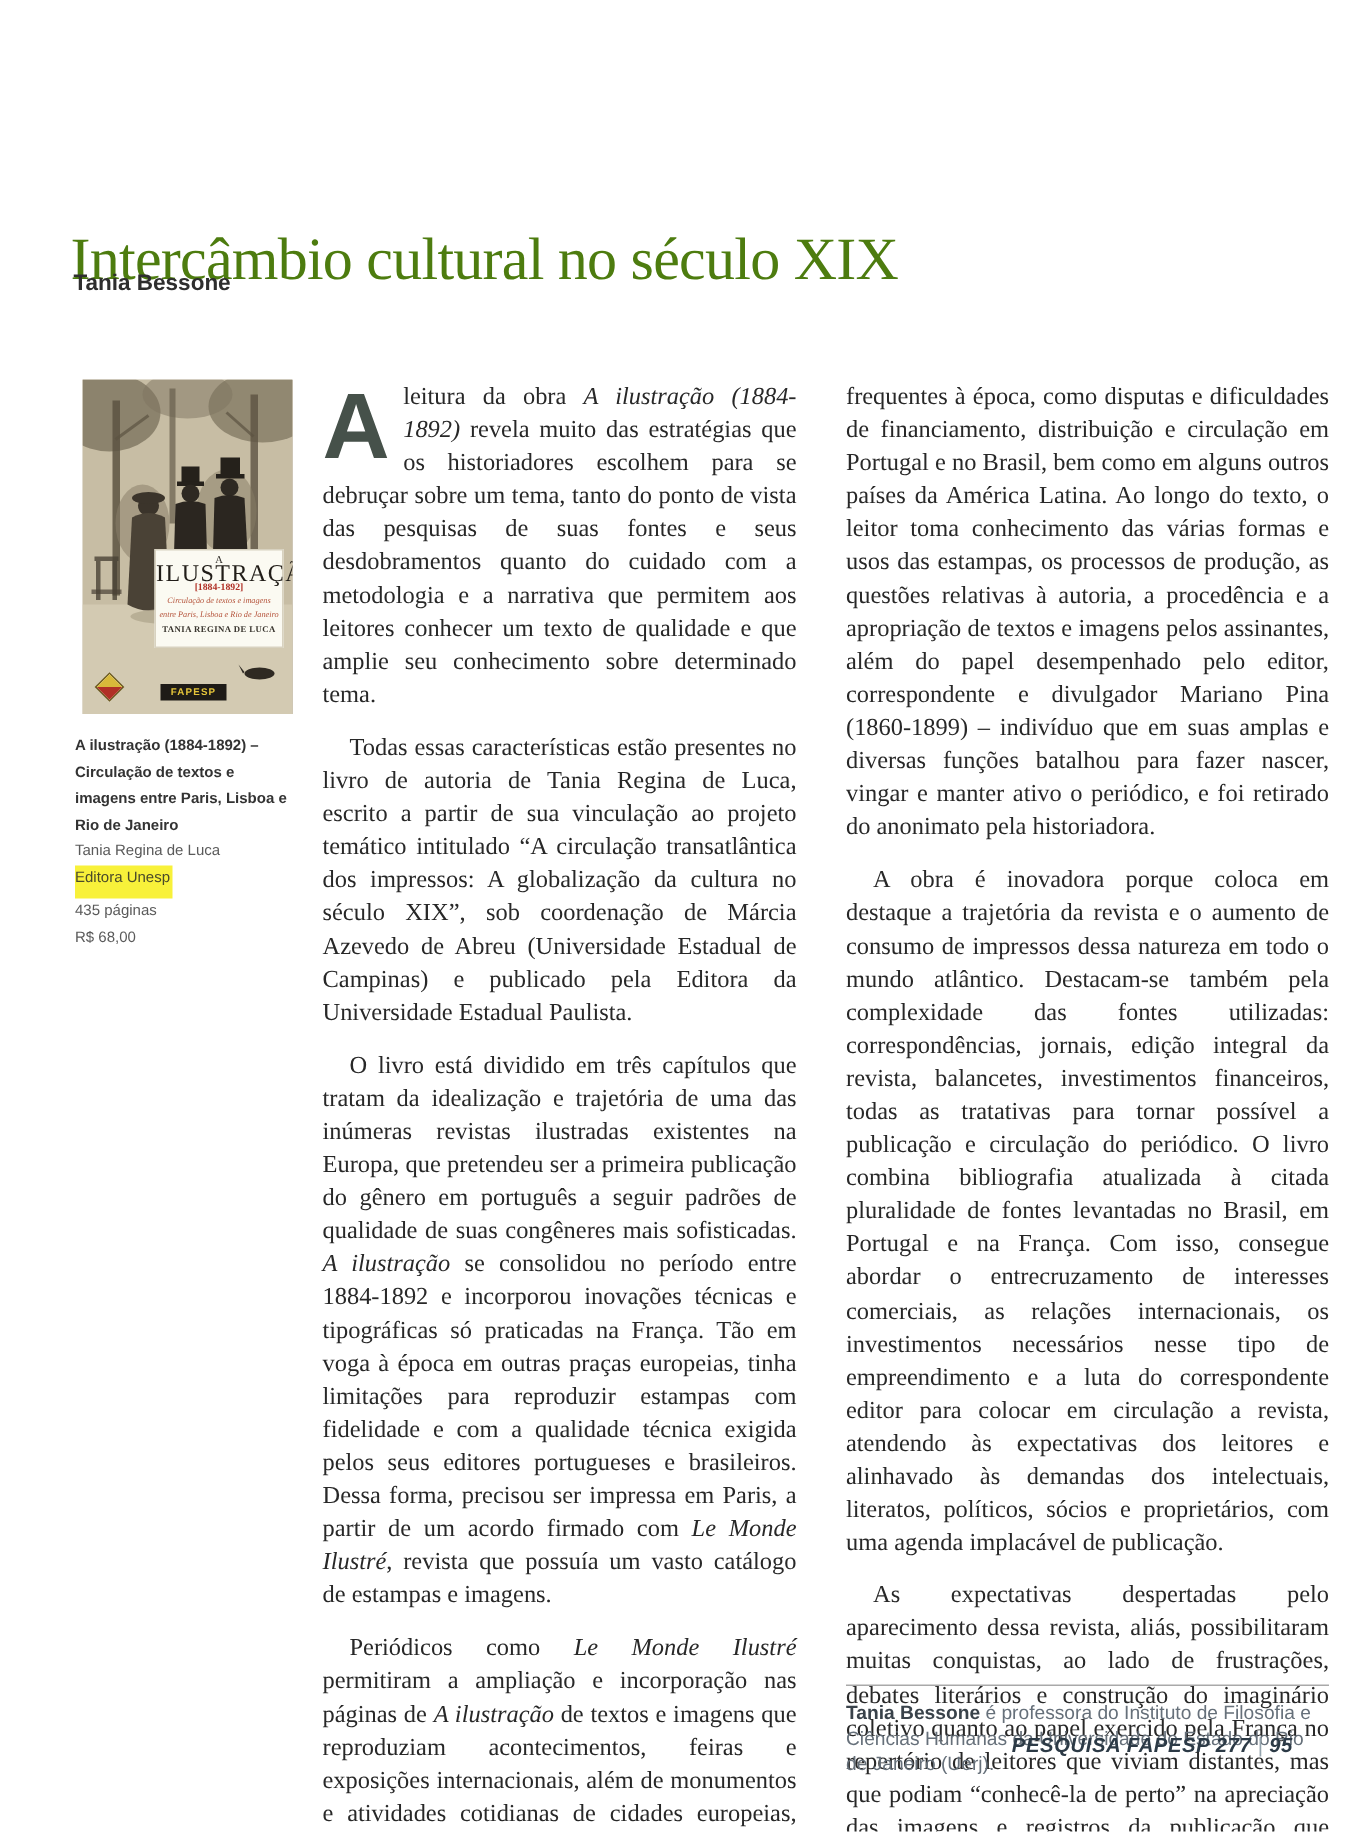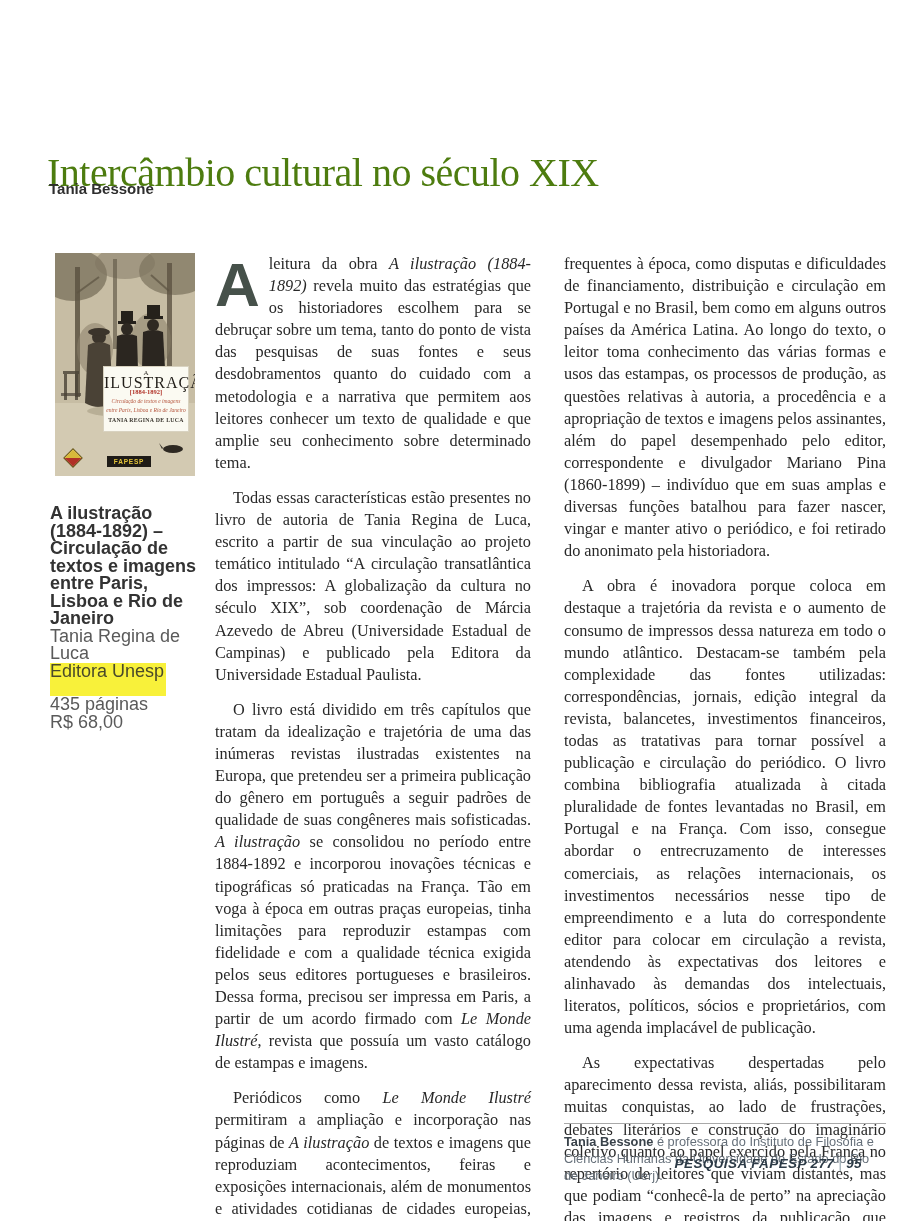--- a/index.html
+++ b/index.html
@@ -39,26 +39,26 @@
     background:linear-gradient(135deg,#d8b93a 50%,#b03026 50%);
     transform:rotate(45deg);box-shadow:0 0 0 1px #6b5a20;
   }
   .logo-bar{
     position:absolute;left:52px;bottom:9px;width:44px;height:11px;
     background:#1e1b17;color:#e4c43a;
     font-family:"Liberation Sans", sans-serif;font-weight:bold;font-size:6.5px;
     text-align:center;line-height:11px;letter-spacing:0.8px;
   }
   .book-info{
-    margin-top:29px;margin-left:1px;width:148px;
-    font-family:"Liberation Sans", sans-serif;font-size:18px;line-height:17.5px;
+    margin-top:13px;margin-left:1px;width:148px;
+    font-family:"Liberation Sans", sans-serif;font-size:10px;line-height:17.5px;
   }
   .book-info .bi-title{font-weight:bold;color:#333333;}
   .book-info .bi-author{color:#5a5a5a;}
-  .book-info .bi-publisher{display:inline-block;color:#4a4a2a;background:#f8f13a;padding:0 2px 16px 0;}
+  .book-info .bi-publisher{display:inline-block;color:#4a4a2a;background:#f8f13a;padding:0 2px 5px 0;}
   .book-info .bi-meta{color:#5a5a5a;}
   
   .col{position:absolute;top:253px;font-size:16.3px;line-height:22.1px;text-align:justify;}
   .col1{left:215px;width:316px;}
   .col2{left:564px;width:322px;height:960px;}
   .para{margin:0;}
   .para.indent{text-indent:18px;margin-top:13px;}
   .dropcap{
     float:left;
     font-family:"Liberation Sans", sans-serif;font-weight:bold;

